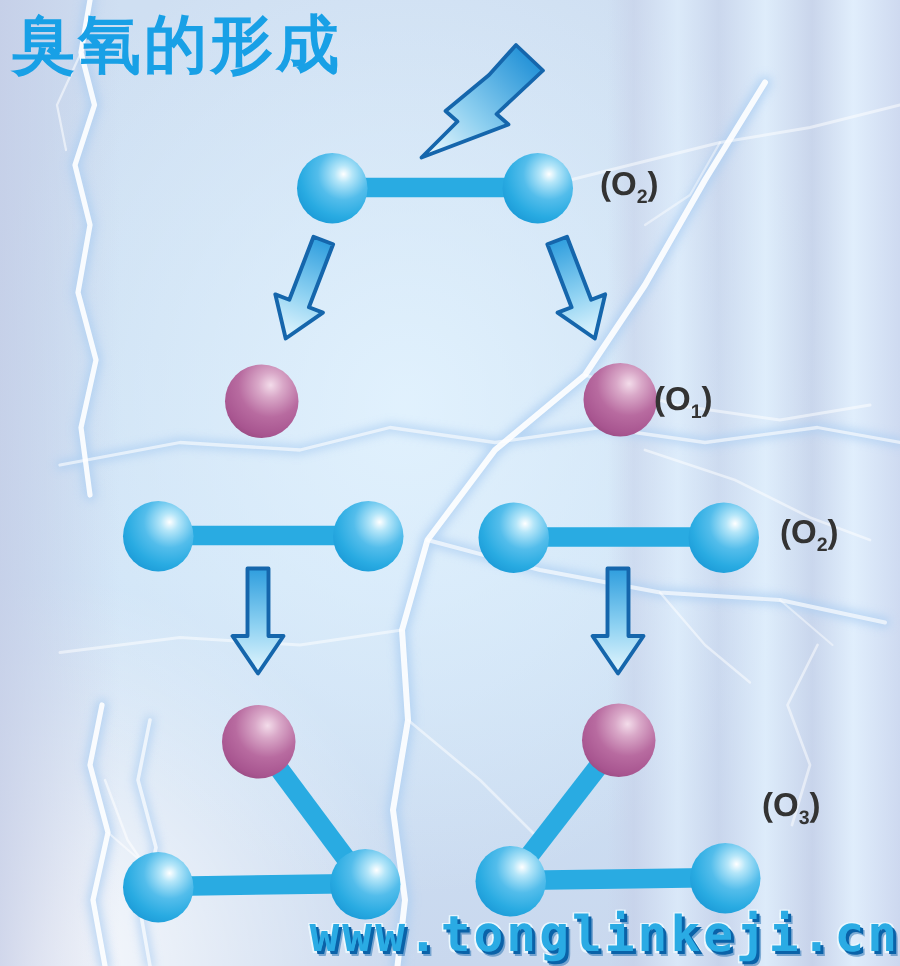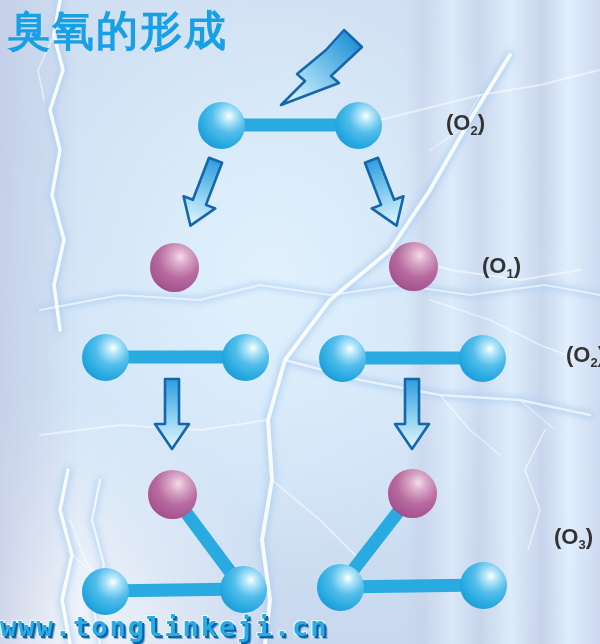--- a/index.html
+++ b/index.html
@@ -40,28 +40,28 @@
   }
   .page-title{
     position:absolute;left:8px;top:8px;
     font-family:"Liberation Serif","DejaVu Serif",serif;
     font-weight:bold;font-size:42px;line-height:1.1;
     color:#18a0e6;letter-spacing:2px;white-space:nowrap;
   }
   .mol-label{
     position:absolute;
     font-weight:bold;font-size:22px;color:#333333;
-    letter-spacing:0px;white-space:nowrap;margin-left:46px;
+    letter-spacing:0px;white-space:nowrap;
   }
   .mol-label sub{font-size:13px;}
   .watermark{
     position:absolute;left:0;right:0;bottom:2px;
-    text-align:left;
+    text-align:right;
     font-family:"DejaVu Sans Mono","Liberation Mono",monospace;
-    font-weight:bold;font-size:27px;letter-spacing:2px;
+    font-weight:bold;font-size:33px;letter-spacing:2px;
     color:#2aabe4;
     text-shadow:
       2px 2px 0 #0a62a8,
       3px 3px 0 rgba(10,98,168,.45),
       -1px -1px 0 #eaf7fe,
       1px -1px 0 #eaf7fe,
       -1px 1px 0 #eaf7fe;
   }
   svg.layer{position:absolute;left:0;top:0;}
 </style>

